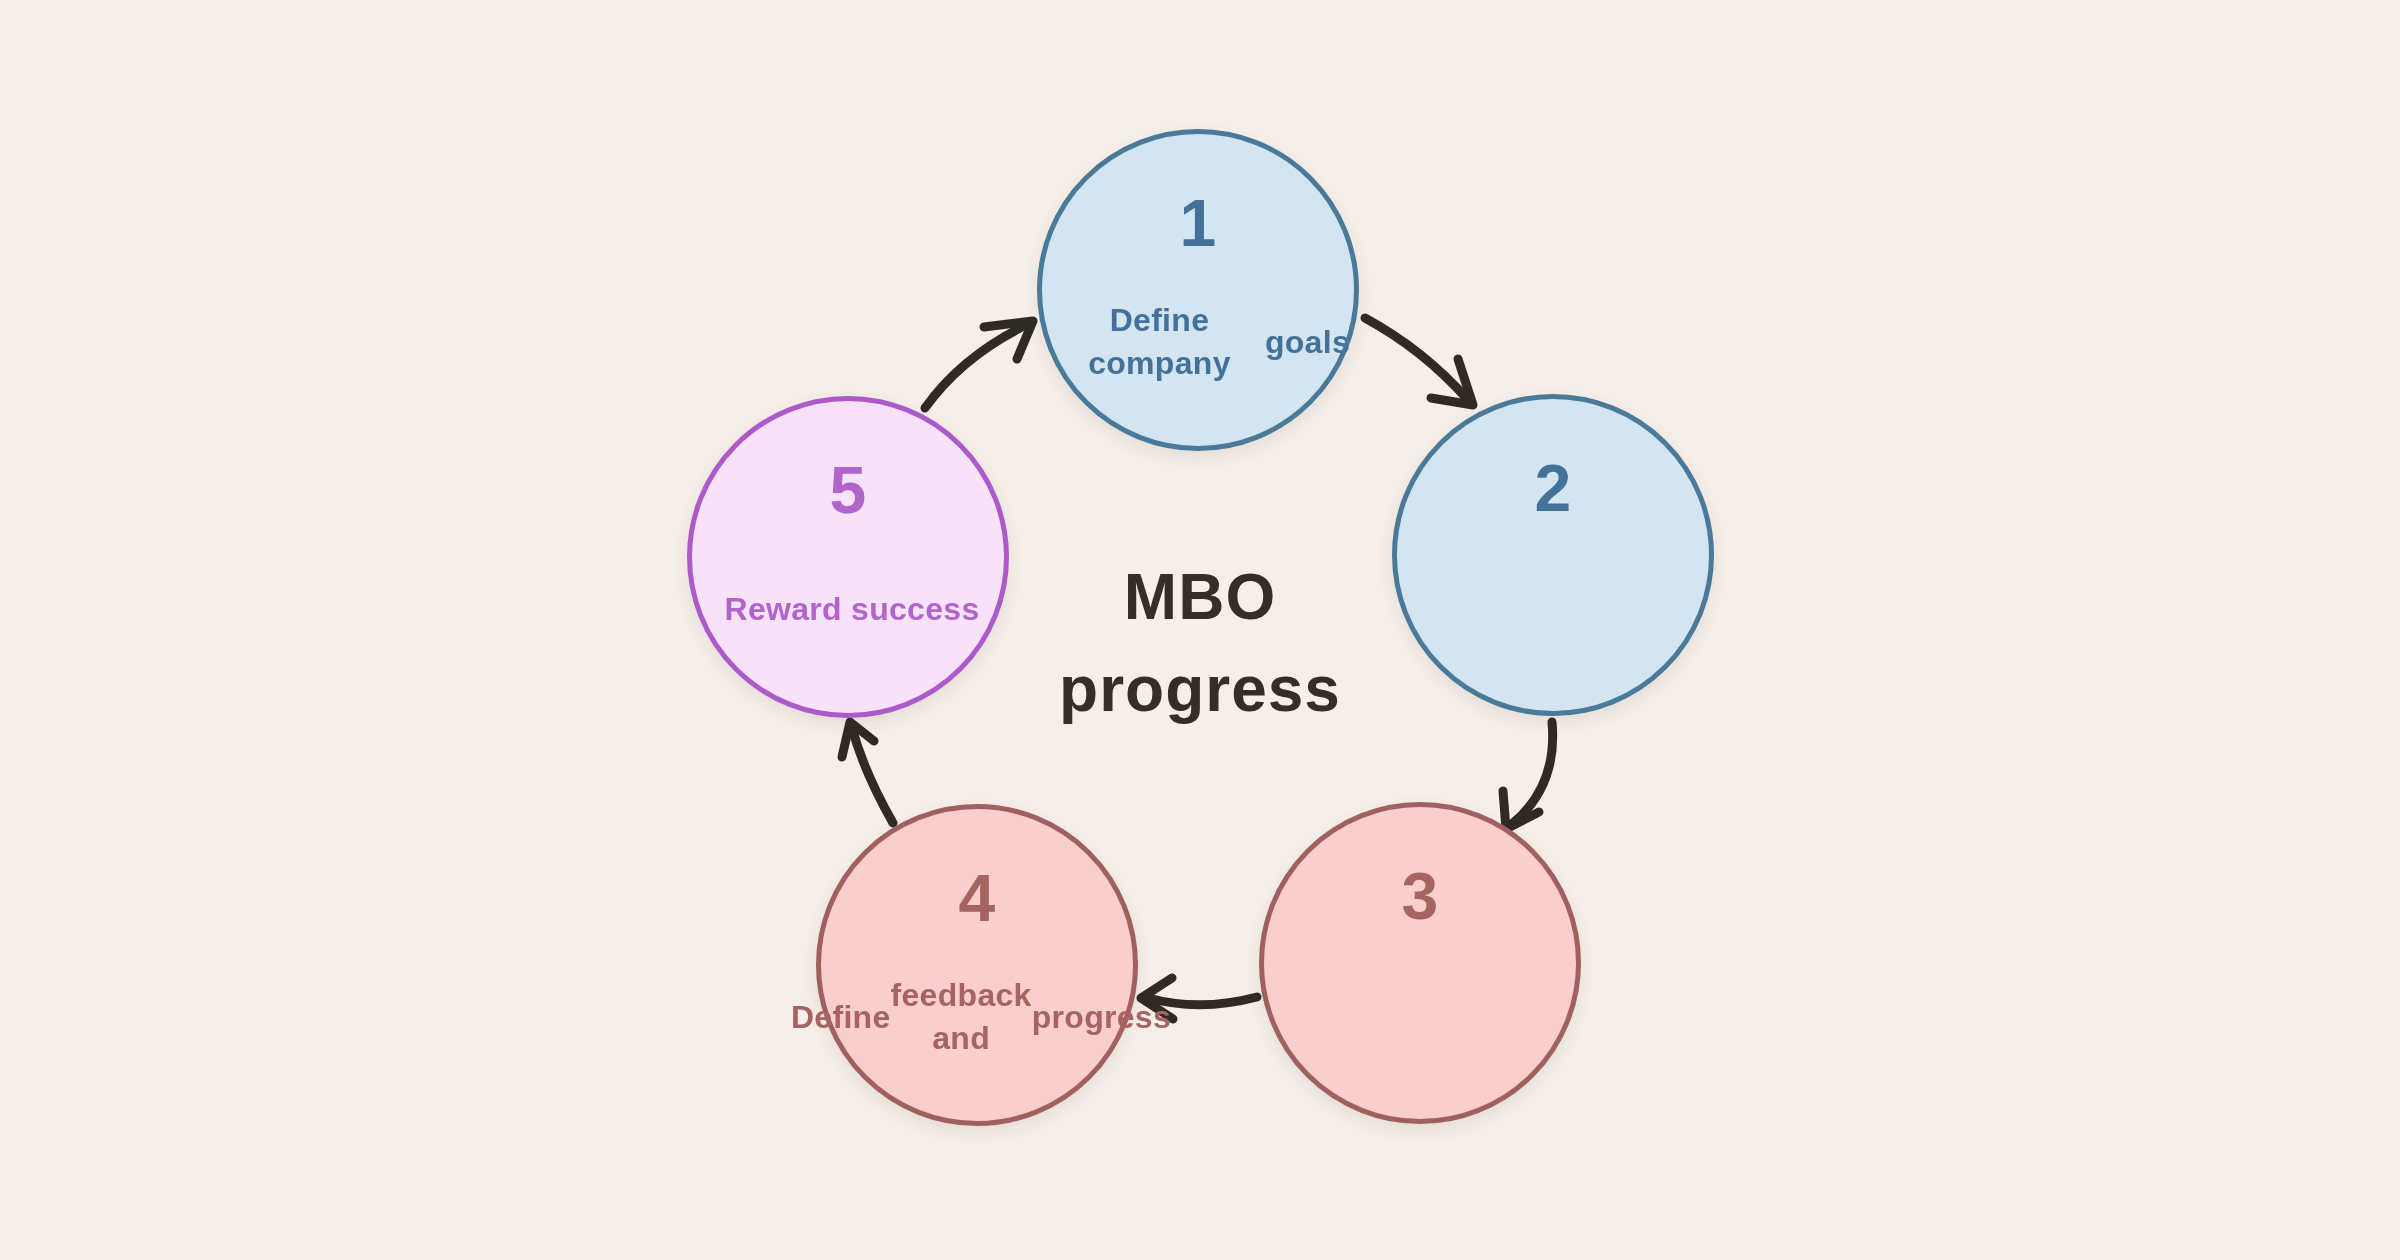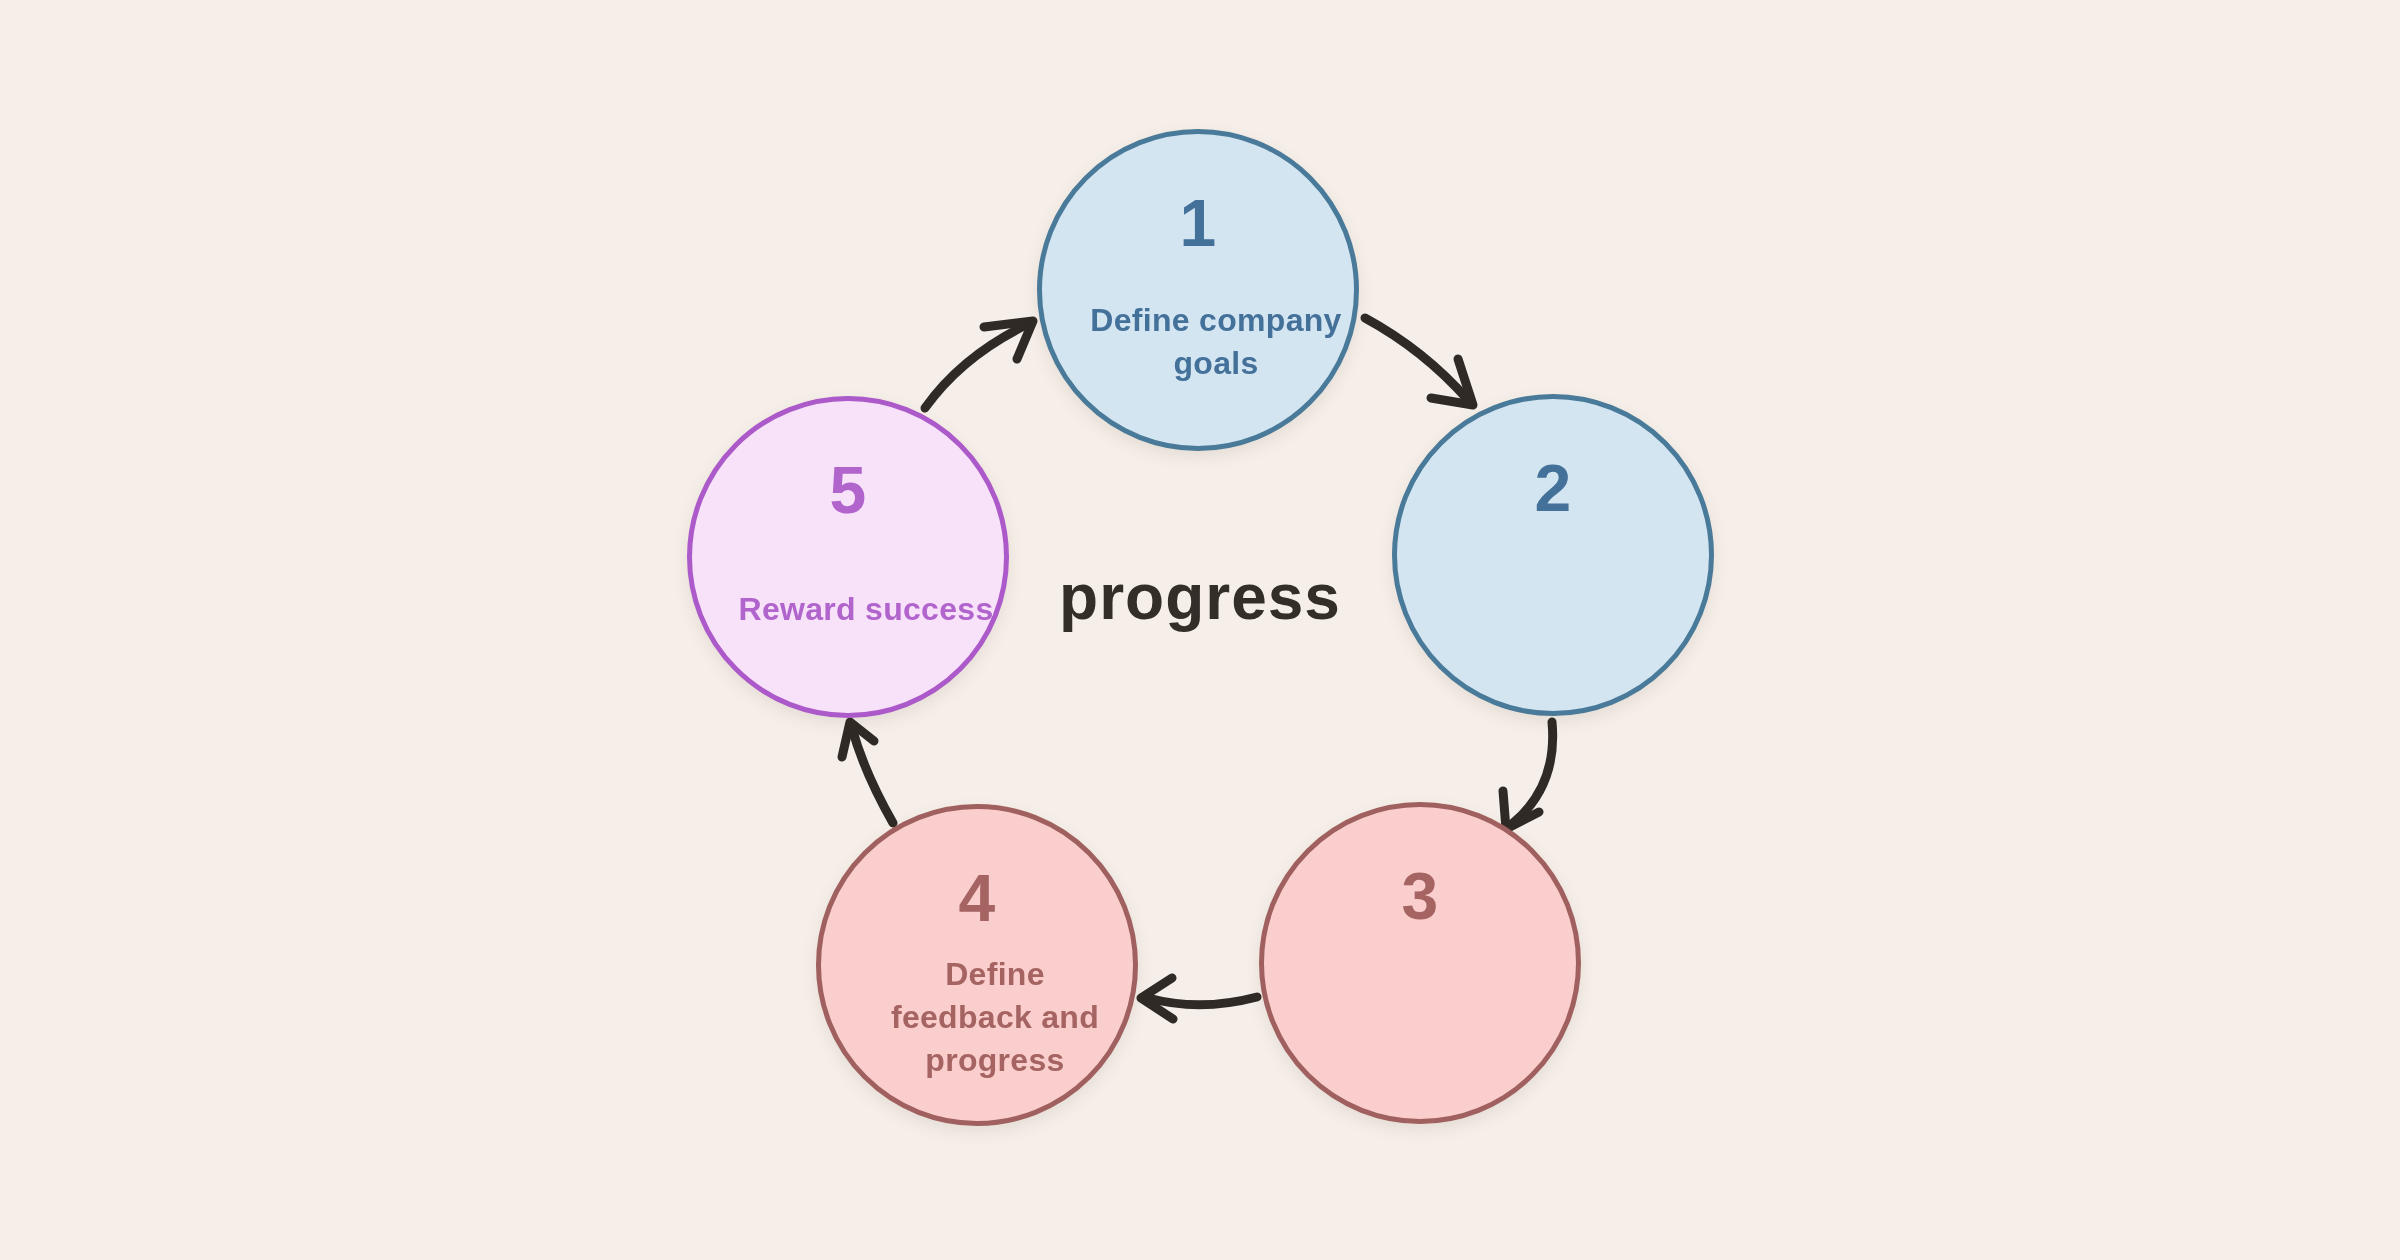--- a/index.html
+++ b/index.html
@@ -38,25 +38,25 @@
     width: 100%;
     text-align: center;
     font-size: 66px;
     font-weight: 700;
     line-height: 70px;
     letter-spacing: 0.5px;
   }
   .circle .label {
     position: absolute;
     top: 138px;
-    left: 18px;
+    left: 4px;
     width: 100%;
     height: 140px;
     display: flex;
-    flex-direction: column;
+    flex-direction: row;
     align-items: center;
     justify-content: center;
     text-align: center;
     font-size: 32px;
     font-weight: 700;
     line-height: 43px;
     letter-spacing: 0.3px;
     padding: 0 8px;
     box-sizing: border-box;
   }
@@ -147,16 +147,17 @@
   </div>
 
   <div class="circle step-purple pos-5">
     <div class="num">5</div>
     <div class="label">
       <span>Reward success</span>
     </div>
   </div>
 
   <div class="title">
+    <div>MBO</div>
     <div>progress</div>
   </div>
 
 </div>
 
 </body></html>

